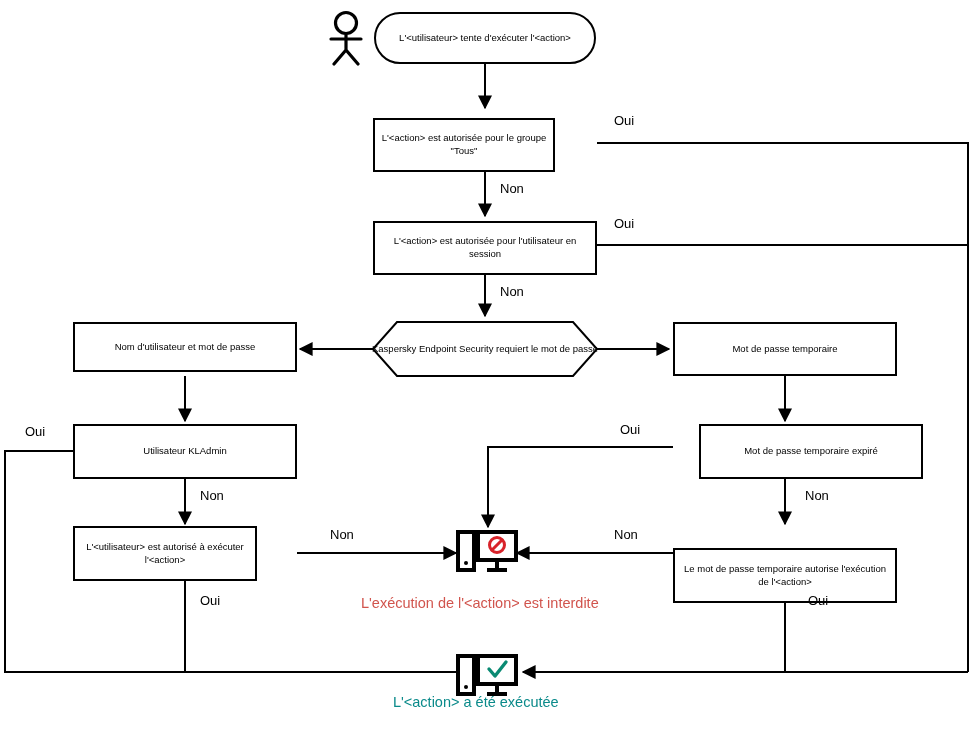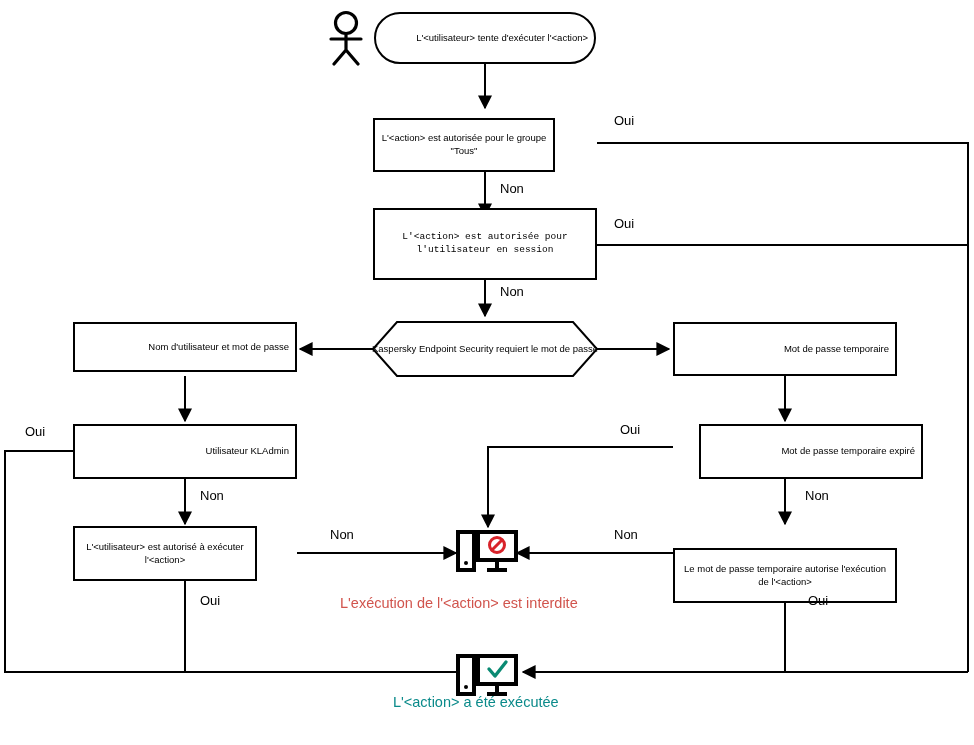--- a/index.html
+++ b/index.html
@@ -24,21 +24,21 @@
     width: 974px;
     height: 745px;
   }
   .node {
     position: absolute;
     box-sizing: border-box;
     border: 2px solid #000000;
     background: #ffffff;
     display: flex;
     align-items: center;
-    justify-content: flex-end;
+    justify-content: center;
     text-align: center;
     font-size: 9.5px;
     line-height: 1.35;
     color: #000000;
     padding: 2px 6px;
   }
   .node span { display: block; }
   .terminator {
     border-radius: 26px;
     font-size: 9.5px;
@@ -137,21 +137,21 @@
   </div>
 
   <div class="node terminator" style="left:374px; top:12px; width:222px; height:52px;">
     <span>L'&lt;utilisateur&gt; tente d'exécuter l'&lt;action&gt;</span>
   </div>
 
   <div class="node" style="left:373px; top:118px; width:182px; height:54px;">
     <span>L'&lt;action&gt; est autorisée pour le groupe "Tous"</span>
   </div>
 
-  <div class="node" style="left:373px; top:208px; width:224px; height:72px;font-family:Liberation Mono, monospace;">
+  <div class="node" style="left:373px; top:221px; width:224px; height:54px;">
     <span>L'&lt;action&gt; est autorisée pour l'utilisateur en session</span>
   </div>
 
   <div class="hexwrap" style="left:371px; top:320px; width:228px; height:58px;">
     <svg width="228" height="58" viewBox="0 0 228 58">
       <polygon points="26,2 202,2 226,29 202,56 26,56 2,29" fill="#ffffff" stroke="#000000" stroke-width="2"></polygon>
     </svg>
     <div class="hexlabel">
       <span>Kaspersky Endpoint Security requiert le mot de passe</span>
     </div>
@@ -213,17 +213,17 @@
   <div class="icon-box" style="left:456px; top:652px; width:62px; height:50px;">
     <svg width="62" height="50" viewBox="0 0 62 50">
       <rect x="2" y="4" width="16" height="38" fill="none" stroke="#000" stroke-width="4"></rect>
       <circle cx="10" cy="35" r="2" fill="#000"></circle>
       <rect x="22" y="4" width="38" height="28" fill="none" stroke="#000" stroke-width="4"></rect>
       <path d="M 41 32 L 41 40 M 31 42 L 51 42" stroke="#000" stroke-width="4" fill="none"></path>
       <path d="M 33 17 L 39 24 L 50 10" fill="none" stroke="#0a8a73" stroke-width="3.4" stroke-linecap="round" stroke-linejoin="round"></path>
     </svg>
   </div>
 
-  <div class="caption deny" style="left:340px; top:595px;">L'exécution de l'&lt;action&gt; est interdite</div>
+  <div class="caption deny" style="left:361px; top:595px;">L'exécution de l'&lt;action&gt; est interdite</div>
 
   <div class="caption allow" style="left:393px; top:694px;">L'&lt;action&gt; a été exécutée</div>
 
 </div>
 
 </body></html>

